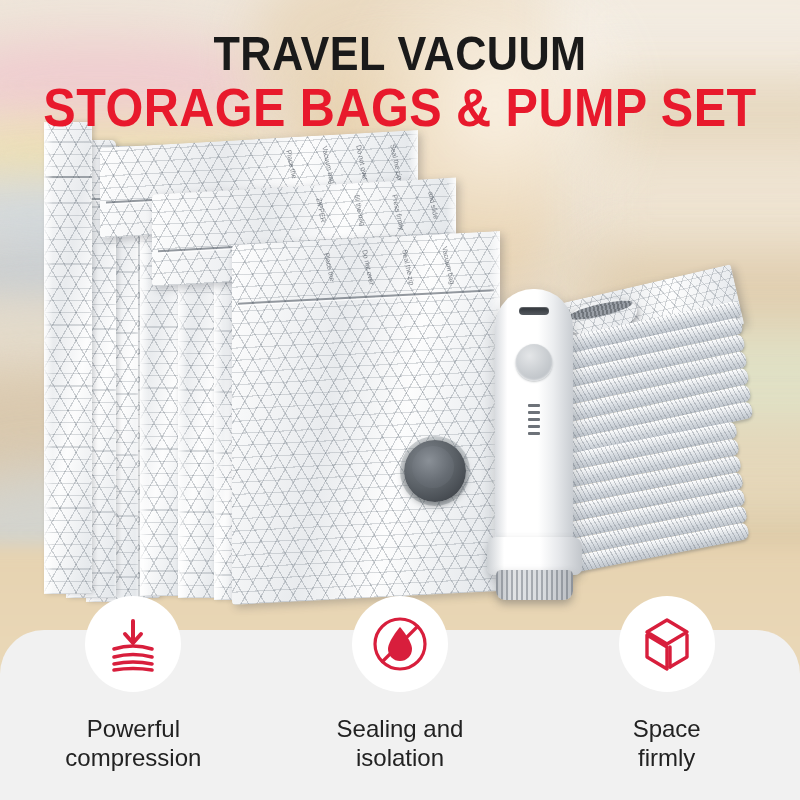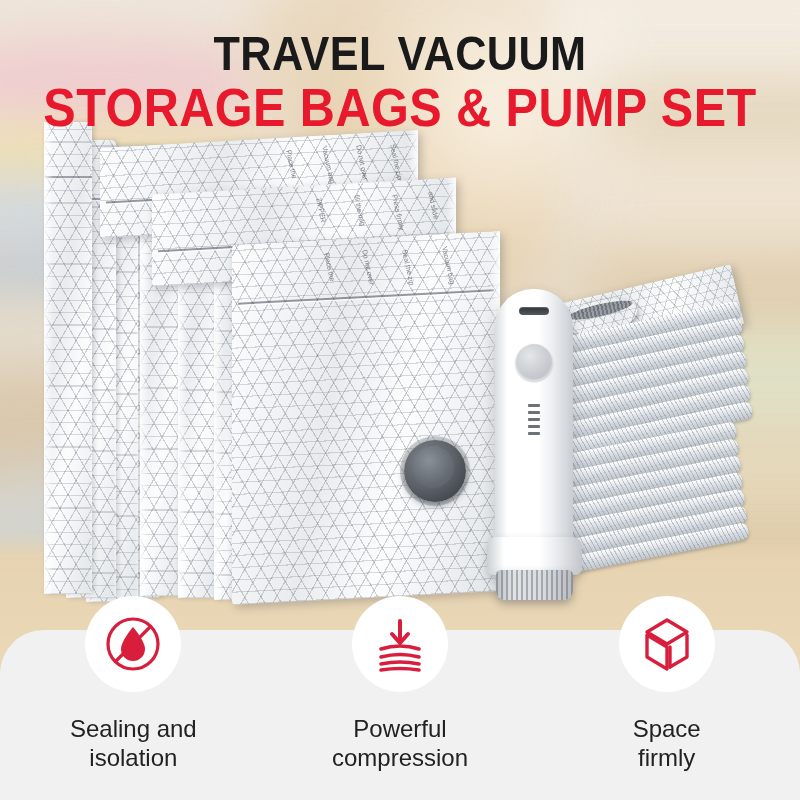--- a/index.html
+++ b/index.html
@@ -365,43 +365,43 @@
 
   </div>
 
   <div class="panel"></div>
 
   <div class="features">
 
     <div class="feature">
       <div class="f-circle">
         <svg width="62" height="62" viewBox="0 0 62 62">
-          <circle cx="31" cy="31" r="25" fill="none" stroke="#d81e3c" stroke-width="3.2"></circle>
-          <path d="M31 14 C31 14, 43 28, 43 36 A12 12 0 0 1 19 36 C19 28, 31 14, 31 14 Z" fill="#d81e3c"></path>
-          <line x1="13.5" y1="48.5" x2="48.5" y2="13.5" stroke="#d81e3c" stroke-width="3.2" stroke-linecap="round"></line>
-          <line x1="13.5" y1="48.5" x2="48.5" y2="13.5" stroke="#ffffff" stroke-width="1.2" stroke-linecap="round" opacity="0"></line>
-        </svg>
-      </div>
-      <div class="f-label">Sealing and
-isolation</div>
-    </div>
-
-    <div class="feature">
-      <div class="f-circle">
-        <svg width="62" height="62" viewBox="0 0 62 62">
           <line x1="31" y1="8" x2="31" y2="26" stroke="#d81e3c" stroke-width="4" stroke-linecap="round"></line>
           <path d="M23 21 L31 30 L39 21" fill="none" stroke="#d81e3c" stroke-width="4" stroke-linecap="round" stroke-linejoin="round"></path>
           <path d="M12 36 Q31 30 50 36" fill="none" stroke="#d81e3c" stroke-width="3.6" stroke-linecap="round"></path>
           <path d="M12 44 Q31 39 50 44" fill="none" stroke="#d81e3c" stroke-width="3.6" stroke-linecap="round"></path>
           <path d="M12 51 Q31 47 50 51" fill="none" stroke="#d81e3c" stroke-width="3.6" stroke-linecap="round"></path>
           <path d="M12 57 Q31 54 50 57" fill="none" stroke="#d81e3c" stroke-width="3.6" stroke-linecap="round"></path>
         </svg>
       </div>
       <div class="f-label">Powerful
 compression</div>
+    </div>
+
+    <div class="feature">
+      <div class="f-circle">
+        <svg width="62" height="62" viewBox="0 0 62 62">
+          <circle cx="31" cy="31" r="25" fill="none" stroke="#d81e3c" stroke-width="3.2"></circle>
+          <path d="M31 14 C31 14, 43 28, 43 36 A12 12 0 0 1 19 36 C19 28, 31 14, 31 14 Z" fill="#d81e3c"></path>
+          <line x1="13.5" y1="48.5" x2="48.5" y2="13.5" stroke="#d81e3c" stroke-width="3.2" stroke-linecap="round"></line>
+          <line x1="13.5" y1="48.5" x2="48.5" y2="13.5" stroke="#ffffff" stroke-width="1.2" stroke-linecap="round" opacity="0"></line>
+        </svg>
+      </div>
+      <div class="f-label">Sealing and
+isolation</div>
     </div>
 
     <div class="feature">
       <div class="f-circle">
         <svg width="62" height="62" viewBox="0 0 62 62">
           <path d="M31 7 L51 19 L31 31 L11 19 Z" fill="none" stroke="#d81e3c" stroke-width="3.4" stroke-linejoin="round"></path>
           <path d="M11 22 L11 44 L31 56 L31 34 Z" fill="none" stroke="#d81e3c" stroke-width="3.4" stroke-linejoin="round"></path>
           <path d="M51 22 L51 44 L34 54" fill="none" stroke="#d81e3c" stroke-width="3.4" stroke-linejoin="round" stroke-linecap="round"></path>
           <path d="M34 34 L34 54" fill="none" stroke="#d81e3c" stroke-width="3.4" stroke-linecap="round"></path>
         </svg>

